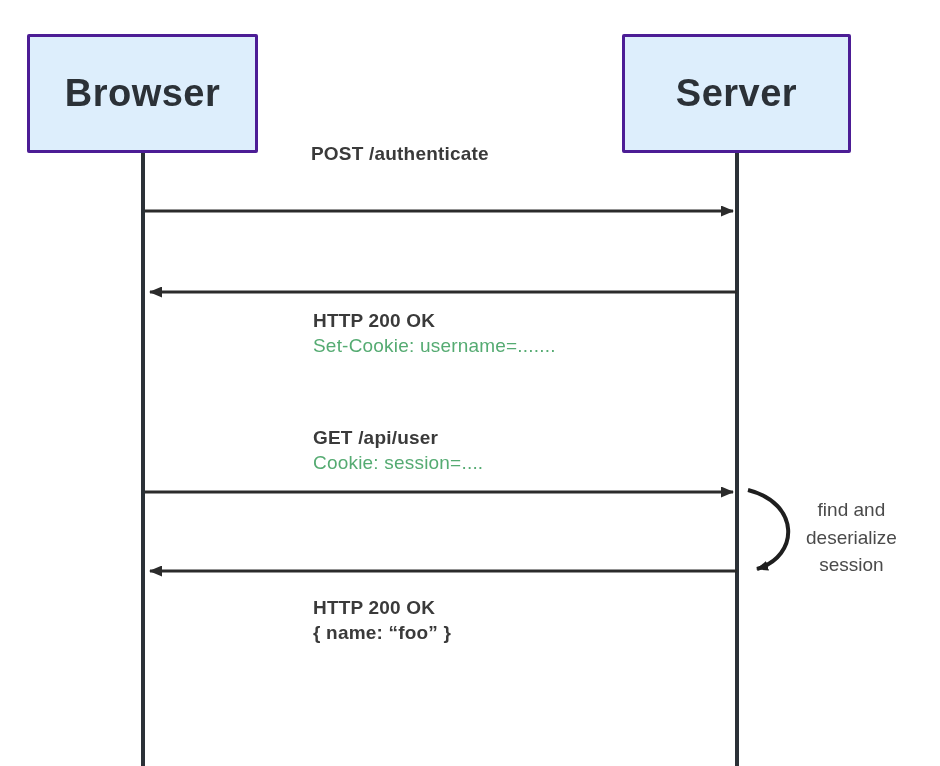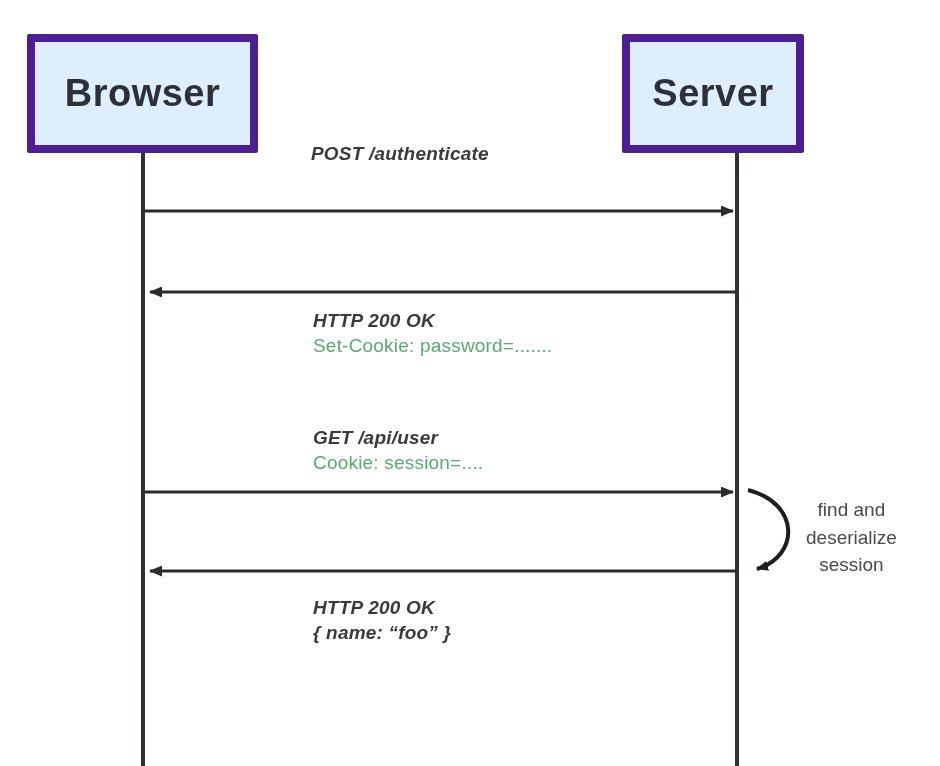--- a/index.html
+++ b/index.html
@@ -14,21 +14,21 @@
     background: #ffffff;
     overflow: hidden;
     font-family: "Liberation Sans", sans-serif;
   }
 
   
   .participant-box {
     position: absolute;
     box-sizing: border-box;
     background: #ddeefc;
-    border: 8px solid #4c1d95;
+    border: 3px solid #4c1d95;
     border-radius: 2px;
     display: flex;
     align-items: center;
     justify-content: center;
   }
   .participant-label {
     font-size: 38px;
     font-weight: 700;
     color: #2b3137;
     letter-spacing: 0.5px;
@@ -59,21 +59,20 @@
     line-height: 1.33;
   }
   .msg-line {
     font-size: 19px;
     color: #4a4a4a;
     letter-spacing: 0.2px;
   }
   .msg-line.primary {
     color: #3a3a3a;
     font-weight: 600;
-    font-style: italic;
   }
   .msg-line.cookie {
     color: #55ab72;
   }
 
   
   .loop-note {
     position: absolute;
     font-size: 19px;
     color: #4a4a4a;
@@ -92,21 +91,21 @@
 </style>
 </head>
 <body>
 
 <div id="canvas">
 
   <div class="participant-box" style="left:27px; top:34px; width:231px; height:119px;">
     <span class="participant-label">Browser</span>
   </div>
 
-  <div class="participant-box" style="left:622px; top:34px; width:182px; height:119px;">
+  <div class="participant-box" style="left:622px; top:34px; width:229px; height:119px;">
     <span class="participant-label">Server</span>
   </div>
 
   <div class="lifeline" style="left:141px; top:153px; height:613px;"></div>
   <div class="lifeline" style="left:735px; top:153px; height:613px;"></div>
 
   <svg id="arrow-layer" viewBox="0 0 940 766" width="940" height="766">
     <defs>
       <marker id="ah-right" markerWidth="13" markerHeight="11" refX="12" refY="5.5" orient="auto" markerUnits="userSpaceOnUse">
         <path d="M0,0 L13,5.5 L0,11 z" fill="#2b2b2b"></path>
@@ -129,21 +128,21 @@
 
     <line x1="737" y1="571" x2="150" y2="571" stroke="#2b2b2b" stroke-width="3" marker-end="url(#ah-left)"></line>
   </svg>
 
   <div class="msg-label" style="left:311px; top:141px;">
     <div class="msg-line primary">POST /authenticate</div>
   </div>
 
   <div class="msg-label" style="left:313px; top:308px;">
     <div class="msg-line primary">HTTP 200 OK</div>
-    <div class="msg-line cookie">Set-Cookie: password=.......</div>
+    <div class="msg-line cookie">Set-Cookie: username=.......</div>
   </div>
 
   <div class="msg-label" style="left:313px; top:425px;">
     <div class="msg-line primary">GET /api/user</div>
     <div class="msg-line cookie">Cookie: session=....</div>
   </div>
 
   <div class="msg-label" style="left:313px; top:595px;">
     <div class="msg-line primary">HTTP 200 OK</div>
     <div class="msg-line primary">{ name: “foo” }</div>

